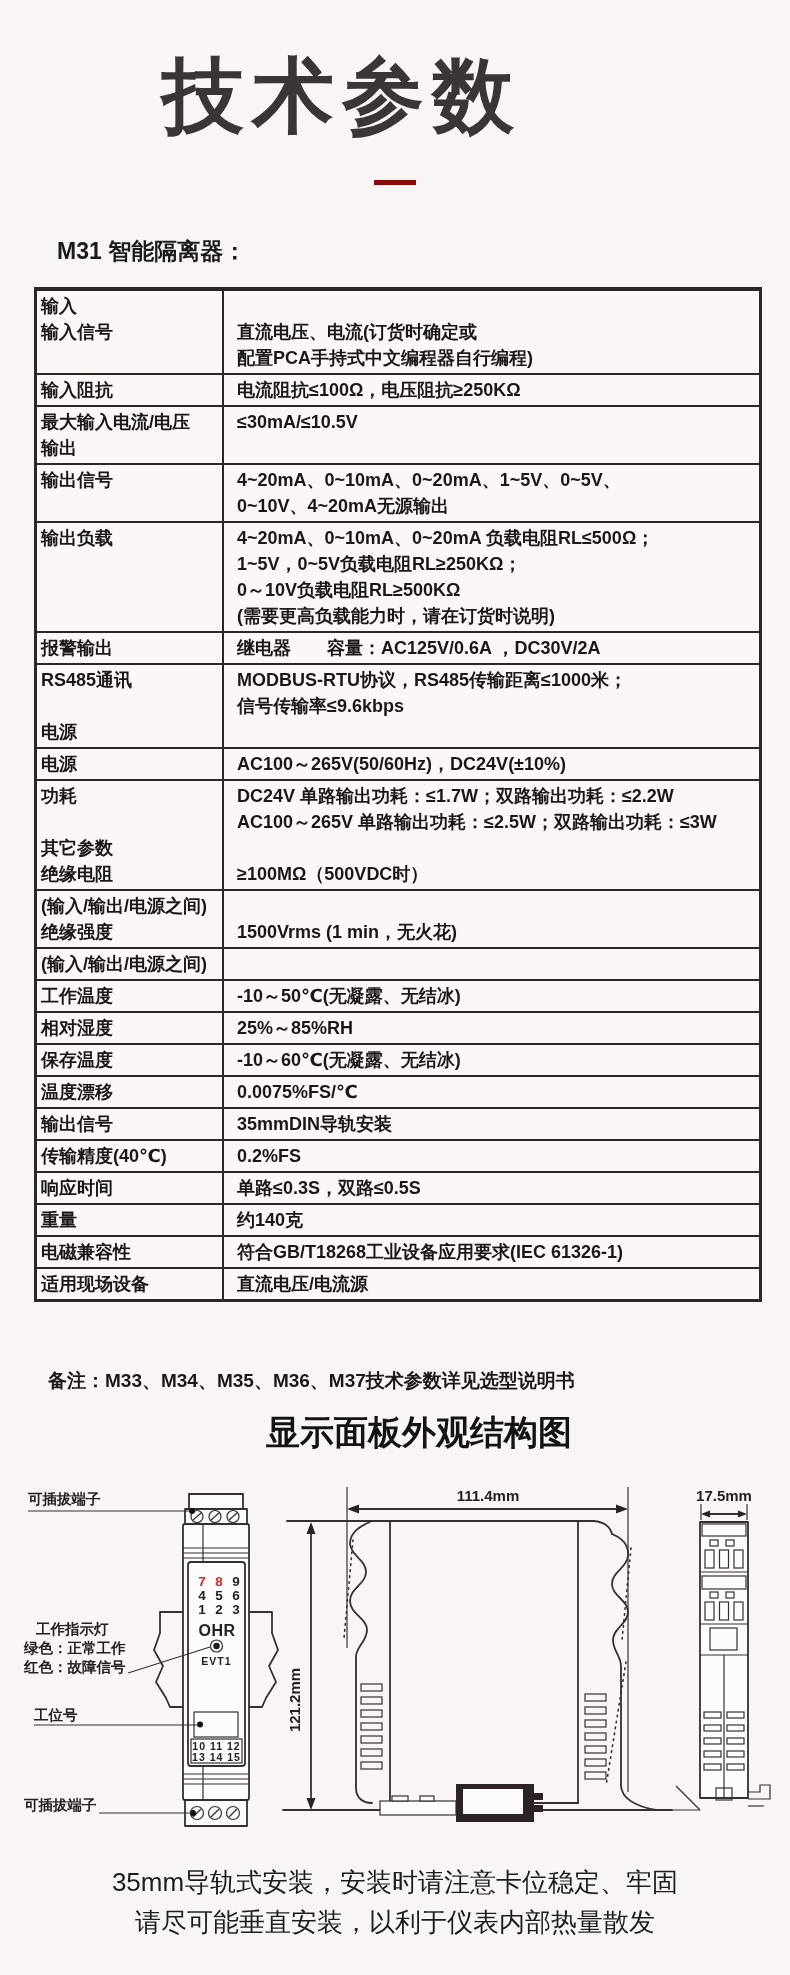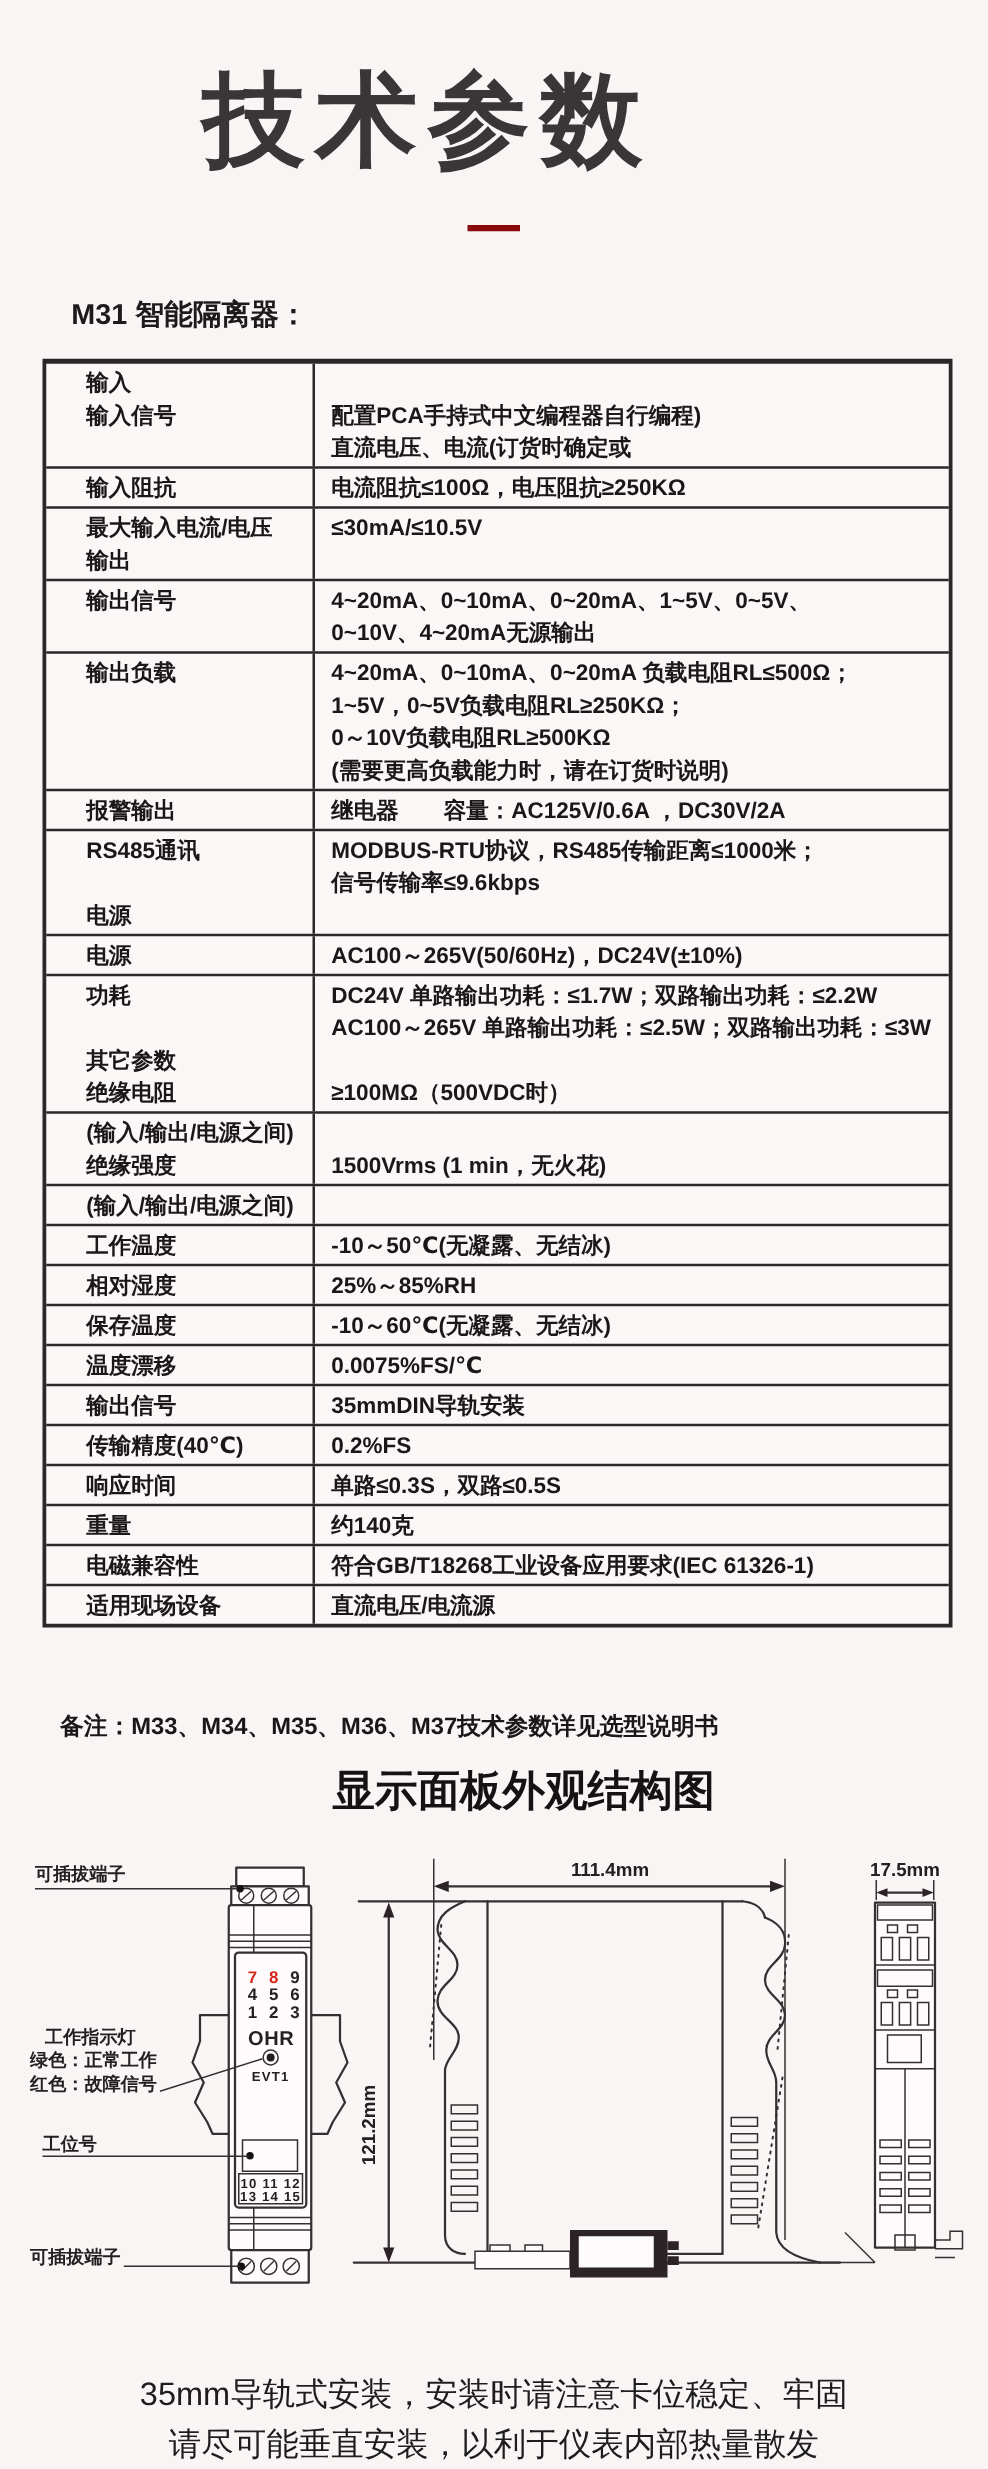--- a/index.html
+++ b/index.html
@@ -13,30 +13,30 @@
     top:42px;left:0;width:684px;text-align:center;
     font-size:82px;font-weight:900;letter-spacing:8px;color:#3a3536;
   }
   .accent-dash{top:180px;left:374px;width:42px;height:5px;background:#8a0b0b;}
   .subtitle{top:236px;left:57px;font-size:23px;font-weight:700;color:#1d1a1b;}
   
   .spec-table{
     top:287px;left:34px;width:722px;
     border:3px solid #2b2628;border-top-width:4px;background:#fbf7f7;
   }
-  .spec-row{display:flex;border-bottom:2px solid #2b2628;padding-left:28px;}
+  .spec-row{display:flex;border-bottom:2px solid #2b2628;}
   .spec-row:last-child{border-bottom:none;align-items:center;}
   .cell{padding:2px 0;}
   .label-cell{width:181px;border-right:2px solid #2b2628;padding-left:4px;flex:none;}
   .value-cell{flex:1;padding-left:13px;}
   .ln{line-height:26px;min-height:26px;font-size:18px;font-weight:700;white-space:nowrap;color:#1b1718;}
   .table-note{top:1368px;left:48px;font-size:19px;font-weight:700;color:#1b1718;}
   .diagram-title{top:1410px;left:0;width:790px;text-align:center;font-size:34px;font-weight:800;color:#151213;padding-left:24px;}
   .outline-svg{top:1460px;left:0;}
-  .footer{top:1862px;left:0;width:790px;text-align:center;font-size:26px;font-weight:400;color:#1d1d1d;line-height:40px;margin-top:33px;}
+  .footer{top:1862px;left:0;width:790px;text-align:center;font-size:26px;font-weight:400;color:#1d1d1d;line-height:40px;}
   
   .st{stroke:#362f31;fill:none;stroke-width:1.8;stroke-linejoin:round;stroke-linecap:round;}
   .st2{stroke:#362f31;fill:none;stroke-width:1.2;}
   .fillw{fill:#fdfbfb;}
   .ink{fill:#2b2326;}
   .dot{fill:#141112;}
   .dotted{stroke:#362f31;stroke-width:1.6;fill:none;stroke-dasharray:1.5 4.5;stroke-linecap:round;}
   text{font-family:"Liberation Sans","DejaVu Sans",sans-serif;fill:#242021;}
   .lbl{font-size:14.5px;font-weight:700;}
   .dim{font-size:15px;font-weight:700;}
@@ -54,22 +54,22 @@
 
 <div class="abs spec-table">
     <div class="spec-row">
       <div class="cell label-cell">
         <div class="ln">输入</div>
         <div class="ln">输入信号</div>
         <div class="ln">&nbsp;</div>
       </div>
       <div class="cell value-cell">
         <div class="ln">&nbsp;</div>
+        <div class="ln">直流电压、电流(订货时确定或</div>
         <div class="ln">配置PCA手持式中文编程器自行编程)</div>
-        <div class="ln">直流电压、电流(订货时确定或</div>
       </div>
     </div>
     <div class="spec-row">
       <div class="cell label-cell">
         <div class="ln">输入阻抗</div>
       </div>
       <div class="cell value-cell">
         <div class="ln">电流阻抗≤100Ω，电压阻抗≥250KΩ</div>
       </div>
     </div>

